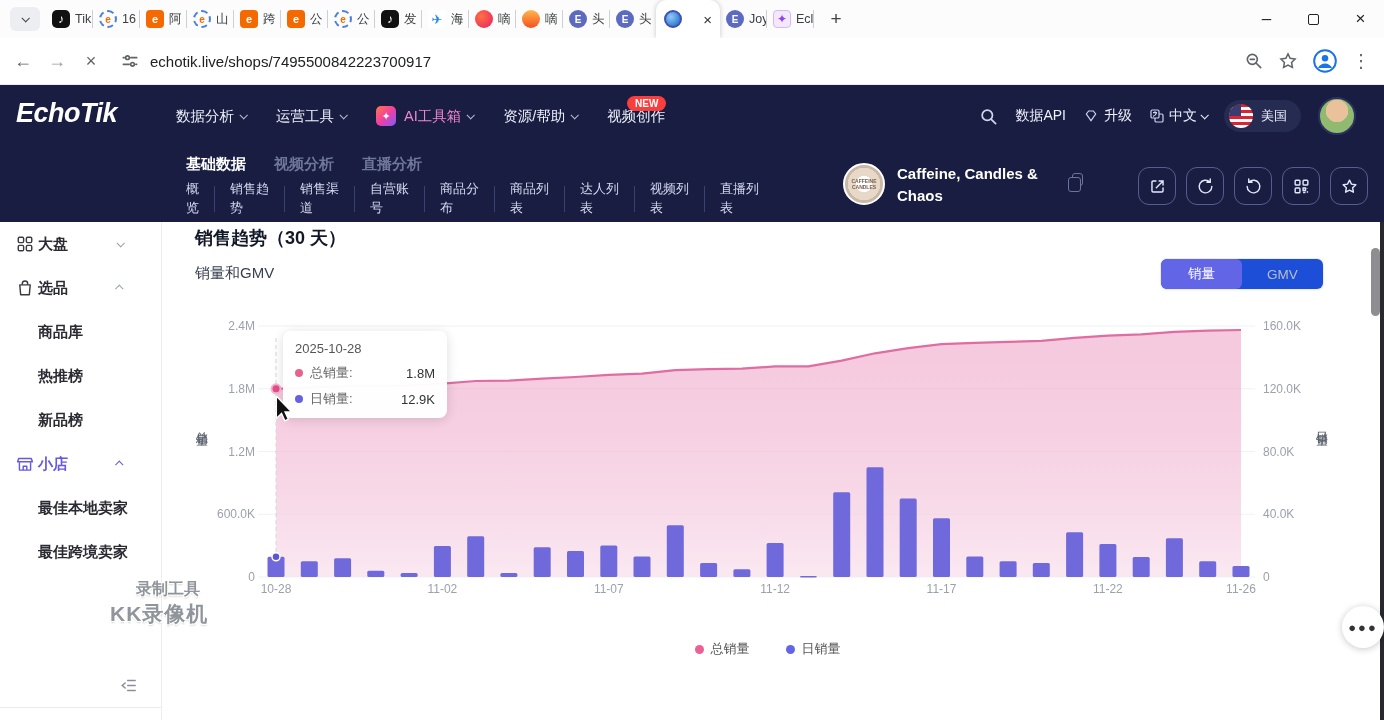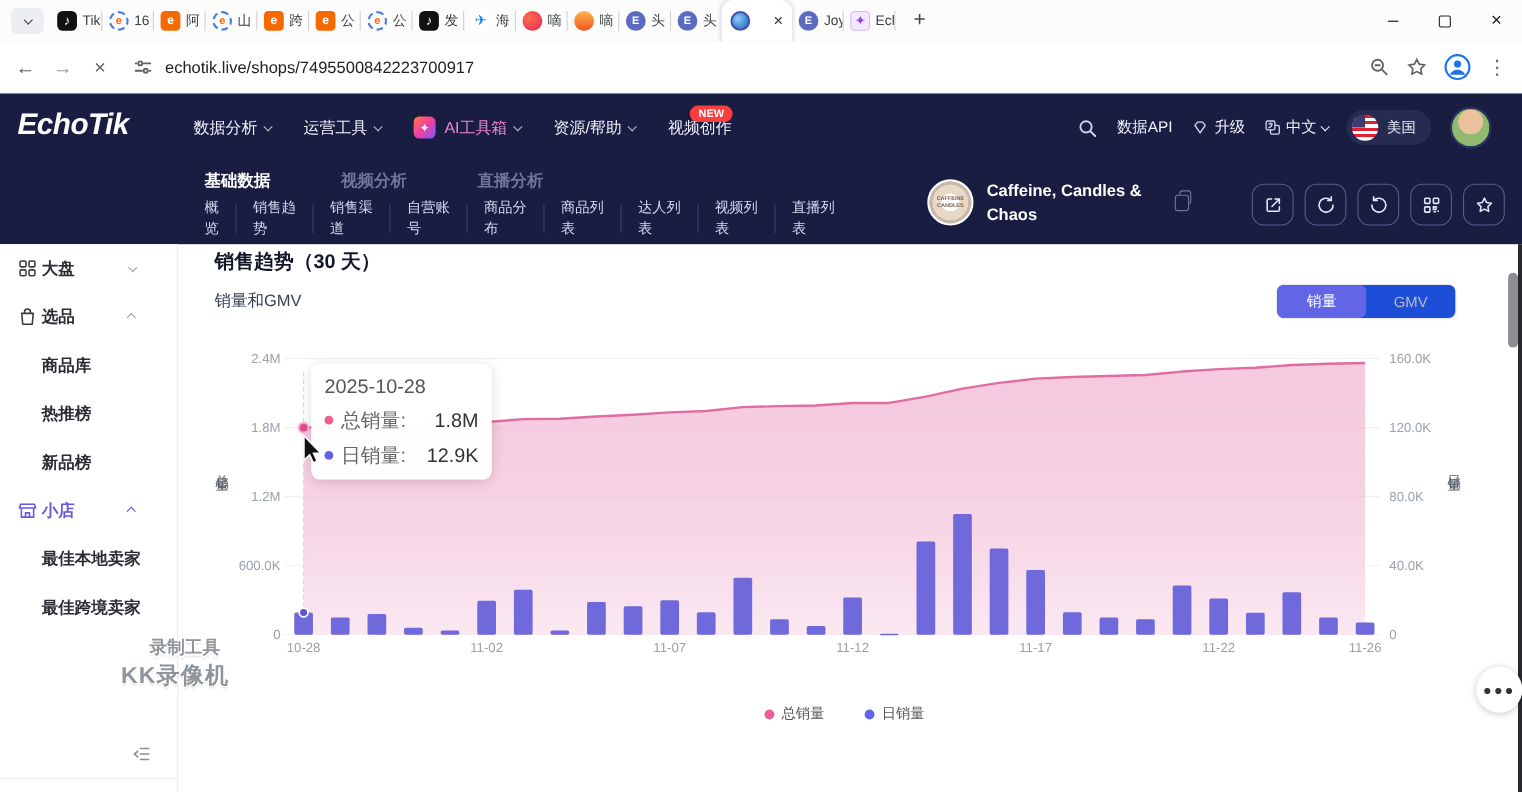--- a/index.html
+++ b/index.html
@@ -44,21 +44,21 @@
   .nav-item { display:flex; align-items:center; gap:6px; cursor:pointer; }
   .nav-item .chev { opacity:.75; }
   .ai-ico { width:20px; height:20px; border-radius:5px; background:linear-gradient(135deg,#ff7847,#f23fa0,#7b5bff); color:#fff; display:inline-flex; align-items:center; justify-content:center; font-size:11px; margin-right:2px; }
   .ai-label { color:#ef86cf; }
   .newbadge { position:absolute; left:627px; top:11px; background:#fa3d3d; color:#fff; font-size:10px; font-weight:bold; padding:2px 8px; border-radius:999px; }
   .hright { position:absolute; right:28px; top:12px; display:flex; align-items:center; gap:17px; font-size:14px;text-align:right; }
   .flagpill { display:flex; align-items:center; gap:8px; background:#262b52; border-radius:999px; padding:4px 14px 4px 5px; cursor:pointer; }
   .usflag { width:24px; height:24px; border-radius:50%; background:repeating-linear-gradient(180deg,#d23      0 3px,#fff 3px 6px); position:relative; overflow:hidden; }
   .usflag::after { content:""; position:absolute; left:0; top:0; width:12px; height:12px; background:#3c3b6e; }
   .havatar { width:38px; height:38px; border-radius:50%; background:radial-gradient(circle at 50% 35%,#e9c29b 0 40%,#8fba6f 41%); border:2px solid #2c3160; cursor:pointer; }
-  .subtabs { position:absolute; left:186px; top:70px; display:flex; gap:64px; font-size:15px; }
+  .subtabs { position:absolute; left:186px; top:70px; display:flex; gap:28px; font-size:15px; }
   .subtab { color:#6f7699; font-weight:bold; cursor:pointer; }
   .subtab.active { color:#fff; }
   .submenu { position:absolute; left:186px; top:95px; display:flex; align-items:center; font-size:13px; color:#d5d9f2; line-height:1.45; }
   .submenu-item { cursor:pointer; }
   .submenu-sep { width:1px; height:26px; background:#3a4170; margin:0 15px; }
   .shop { position:absolute; left:843px; top:78px; display:flex; gap:12px; width:260px; }
   .shopavatar { width:42px; height:42px; border-radius:50%; background:radial-gradient(circle at 50% 50%,#fff 0 30%,#e8d8c8 31% 60%,#c9b8a8 61%); border:2px solid #fff; display:flex; align-items:center; justify-content:center; font-size:5px; font-weight:bold; color:#7a5c49; text-align:center; overflow:hidden; }
   .shopname { font-size:15px; font-weight:bold; color:#fff; line-height:1.45; width:160px; }
   .copyico { position:absolute; left:1072px; top:88px; width:11px; height:13px; border:1.5px solid #6d749c; border-radius:3px; cursor:pointer; }
   .copyico::after { content:""; position:absolute; left:-5px; top:3px; width:11px; height:13px; border:1.5px solid #6d749c; border-radius:3px; background:#181d41; }
@@ -81,21 +81,21 @@
   
   .page-title { position:absolute; left:195px; top:226px; font-size:18px; font-weight:bold; color:#111827; }
   .page-subtitle { position:absolute; left:195px; top:264px; font-size:15px; color:#374151; }
   .toggle { position:absolute; left:1161px; top:259px; width:162px; height:30px; display:flex; border-radius:6px; background:#1d4ed8; box-shadow:0 0 0 1px #ececf0,0 1px 3px rgba(0,0,0,.06); overflow:hidden; font-size:13.5px;justify-content:flex-end; }
   .toggle .opt { flex:1; display:flex; align-items:center; justify-content:center; color:#b9bec8; cursor:pointer; }
   .toggle .opt.on { background:#6165e6; color:#fff; border-radius:6px; }
 
   .chartwrap { position:absolute; left:185px; top:300px; width:1165px; height:310px; }
   .tick { font-size:12px; fill:#9ba1ad; }
   .axis-title { position:absolute; writing-mode:vertical-lr; font-size:12px; color:#585f6b; letter-spacing:2px; }
-  .tooltip { position:absolute; left:98px; top:31px; width:164px; background:rgba(255,255,255,.97); border-radius:8px; box-shadow:0 2px 12px rgba(0,0,0,.14); padding:10px 12px; font-size:18px; color:#555; z-index:3; }
+  .tooltip { position:absolute; left:98px; top:31px; width:164px; background:rgba(255,255,255,.97); border-radius:8px; box-shadow:0 2px 12px rgba(0,0,0,.14); padding:10px 12px; font-size:13px; color:#555; z-index:3; }
   .tt-row { display:flex; align-items:center; gap:7px; margin-top:8px; color:#666; }
   .tt-dot { width:8px; height:8px; border-radius:50%; flex:0 0 auto; }
   .tt-val { margin-left:auto; color:#333; }
   .cursor { position:absolute; left:88px; top:96px; z-index:4; }
   .legend { position:absolute; left:185px; top:640px; width:1165px; display:flex; justify-content:center; gap:36px; font-size:13px; color:#555; }
   .lg-item { display:flex; align-items:center; gap:7px; }
   .lg-dot { width:9px; height:9px; border-radius:50%; }
 
   
   .watermark { position:absolute; left:110px; top:579px; font-weight:bold; color:#8f959b; z-index:5;

